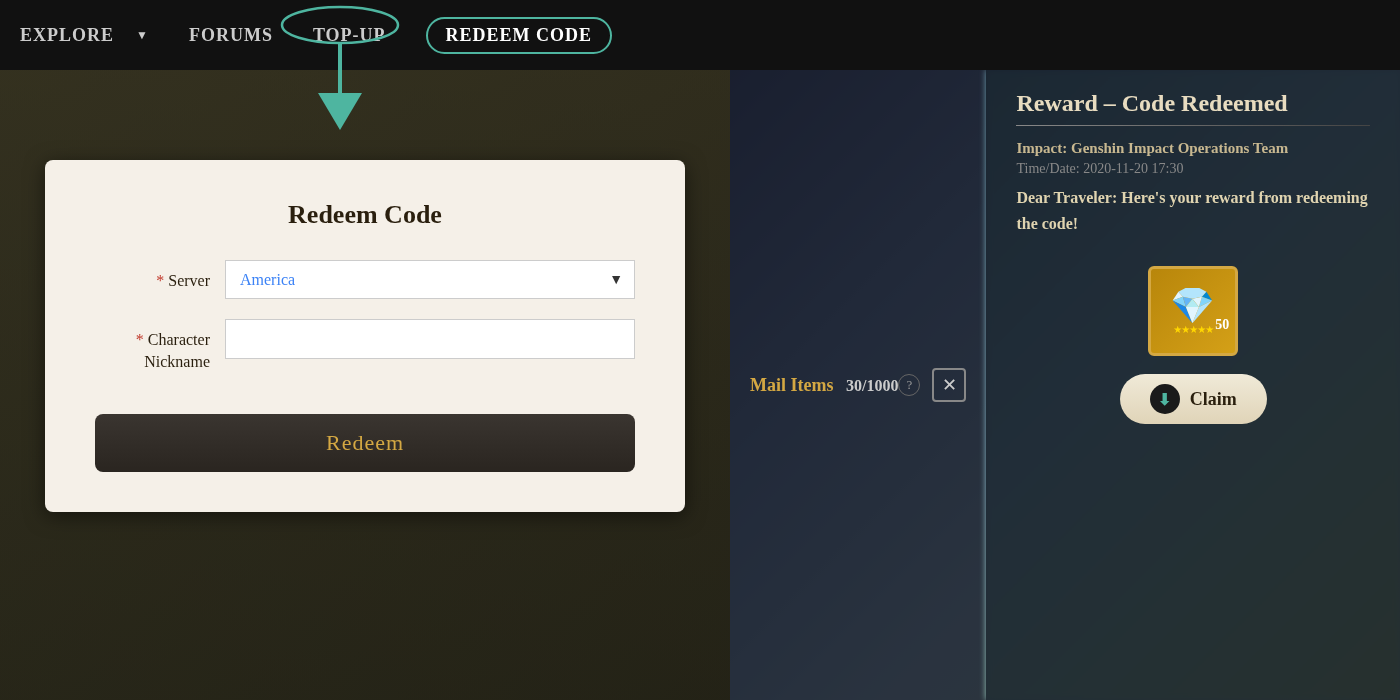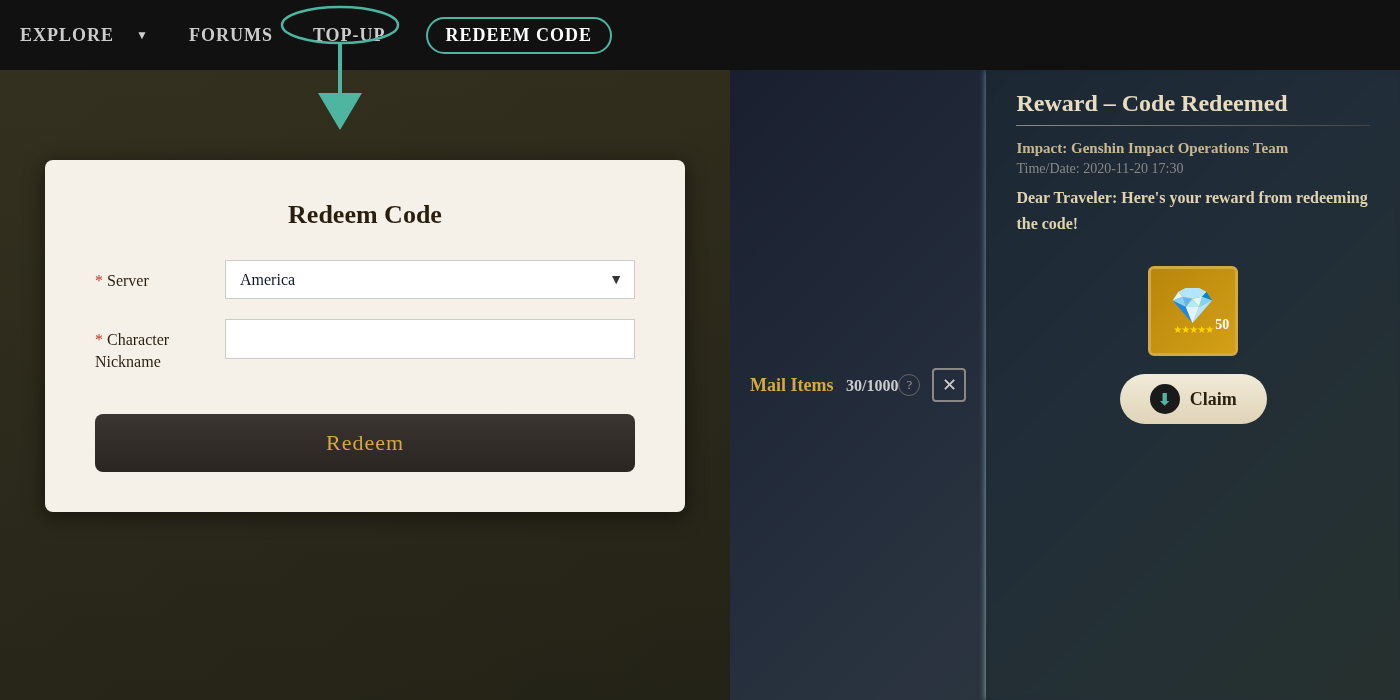--- a/index.html
+++ b/index.html
@@ -100,21 +100,21 @@
       display: flex;
       align-items: flex-start;
       margin-bottom: 20px;
     }
 
     .form-label {
       font-size: 16px;
       color: #2a1f0e;
       min-width: 130px;
       padding-top: 10px;
-      text-align: left;
+      text-align: right;
       padding-right: 15px;
       line-height: 1.4;
     }
 
     .required-star {
       color: #c0392b;
     }
 
     .form-input-wrap {
       flex: 1;
@@ -124,21 +124,21 @@
       width: 100%;
       padding: 10px 14px;
       font-size: 16px;
       border: 1px solid #ccc;
       background: #fff;
       appearance: none;
       -webkit-appearance: none;
       background-image: none;
       cursor: pointer;
       font-family: 'Georgia', serif;
-      color: #0f172a;
+      color: #3b82f6;
       position: relative;
     }
 
     .select-wrapper {
       position: relative;
     }
 
     .select-wrapper::after {
       content: '▼';
       position: absolute;

